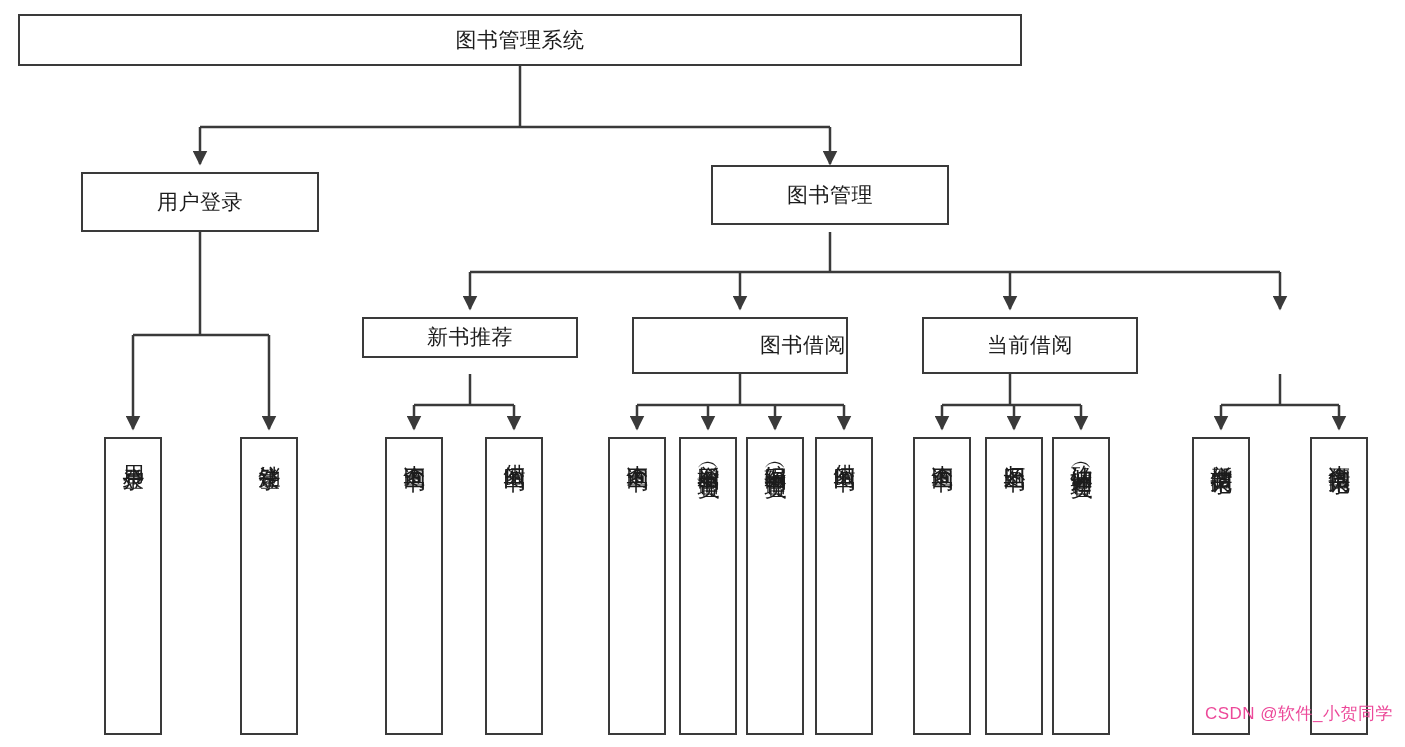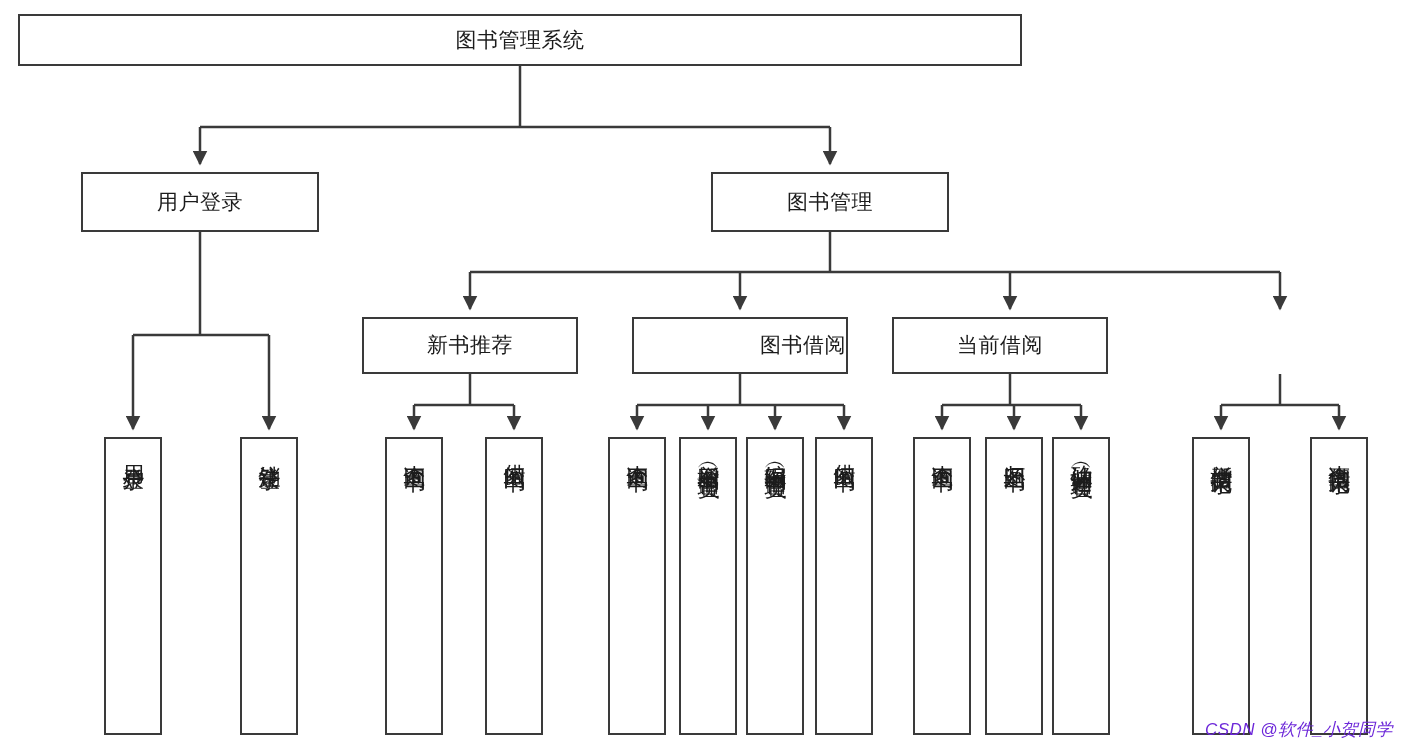--- a/index.html
+++ b/index.html
@@ -55,27 +55,26 @@
     max-height: 260px;
   }
   .node.leaf {
     align-items: flex-start;
     justify-content: center;
     padding-top: 8px;
   }
   #watermark {
     position: absolute;
     right: 12px;
-    bottom: 6px;
+    bottom: 22px;
     font-size: 17px;
-    color: #6d28d9;
+    color: #ec4899;
     letter-spacing: 0.5px;
     z-index: 6;
     white-space: nowrap;
-    font-style: italic;
   }
 </style>
 </head>
 <body>
 
 <div id="canvas">
 
   <svg id="wires" viewBox="0 0 1405 747" xmlns="http://www.w3.org/2000/svg">
     <defs>
       <marker id="arrow" viewBox="0 0 10 10" refX="9" refY="5" markerWidth="6" markerHeight="6" orient="auto-start-reverse">
@@ -126,31 +125,31 @@
     </g>
   </svg>
 
   <div class="node" style="left: 18px; top: 14px; width: 1004px; height: 52px;">
     <span class="label">图书管理系统</span>
   </div>
 
   <div class="node" style="left: 81px; top: 172px; width: 238px; height: 60px;">
     <span class="label">用户登录</span>
   </div>
-  <div class="node" style="left: 711px; top: 172px; width: 238px; height: 60px;">
+  <div class="node" style="left: 711px; top: 165px; width: 238px; height: 60px;">
     <span class="label">图书管理</span>
   </div>
 
-  <div class="node" style="left: 362px; top: 317px; width: 216px; height: 57px; align-items: center;">
+  <div class="node" style="left: 362px; top: 317px; width: 216px; height: 41px; align-items: center;">
     <span class="label">新书推荐</span>
   </div>
   <div class="node" style="left: 632px; top: 317px; width: 216px; height: 57px; justify-content: flex-end;">
     <span class="label">图书借阅</span>
   </div>
-  <div class="node" style="left: 892px; top: 317px; width: 216px; height: 57px;">
+  <div class="node" style="left: 922px; top: 317px; width: 216px; height: 57px;">
     <span class="label">当前借阅</span>
   </div>
 
   <div id="leaf-layer">
       <div class="node leaf" style="left: 104px; top: 437px; width: 58px; height: 298px;">
         <span class="label">用户登录</span>
       </div>
       <div class="node leaf" style="left: 240px; top: 437px; width: 58px; height: 298px;">
         <span class="label">注销登录</span>
       </div>

